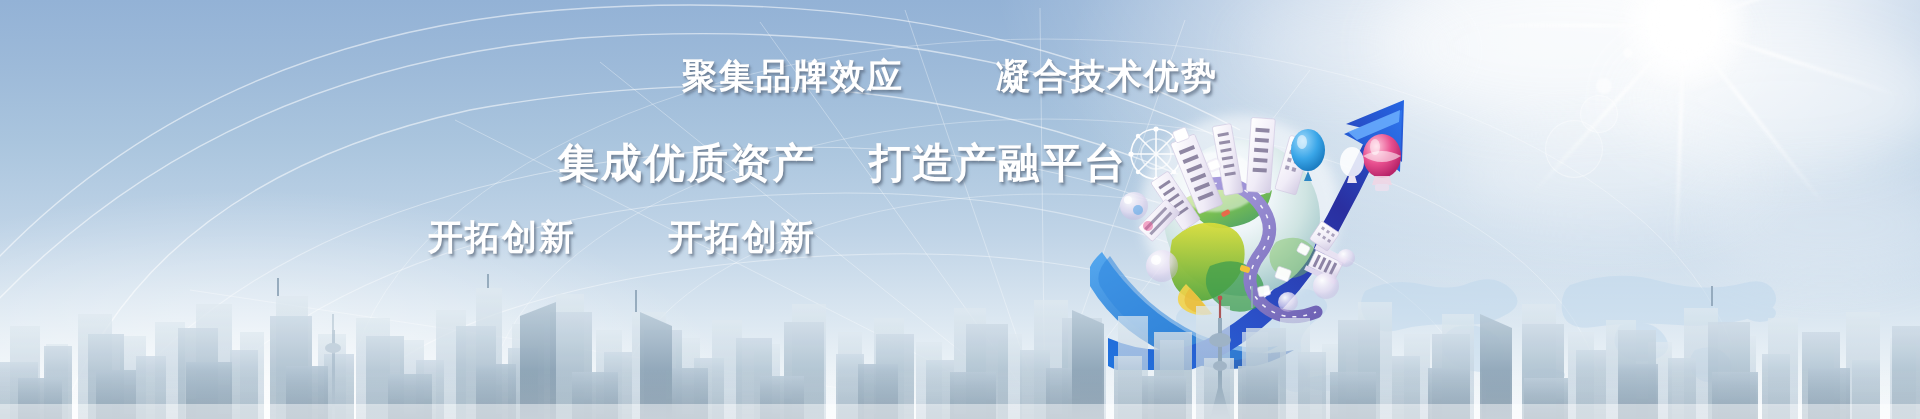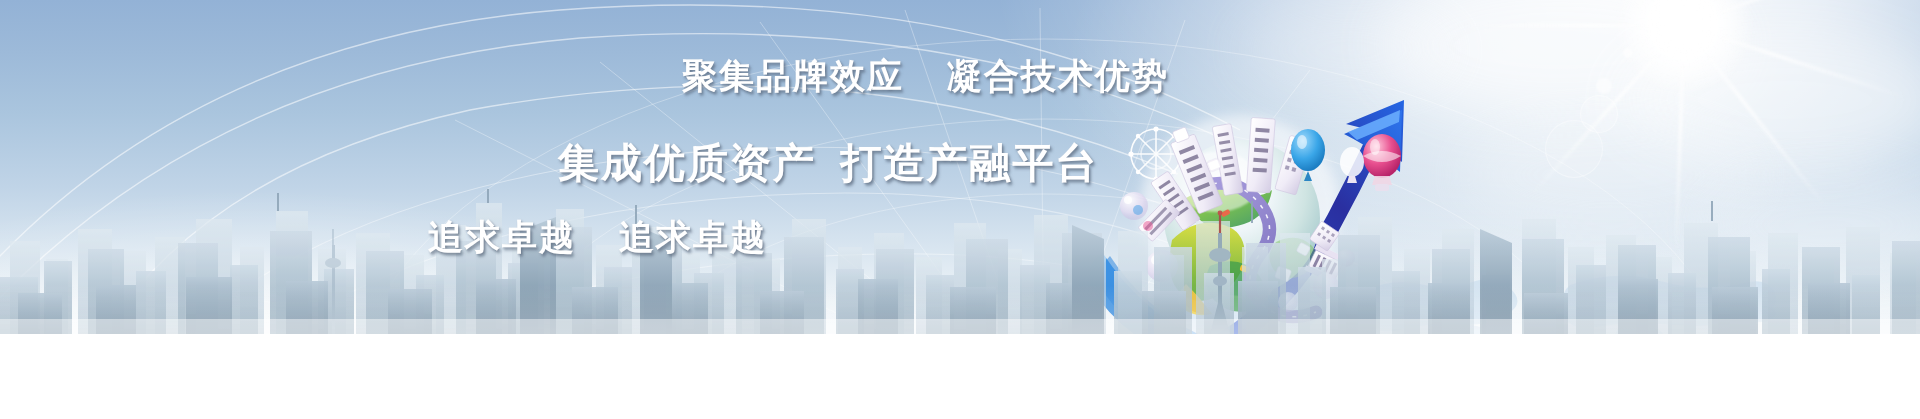--- a/index.html
+++ b/index.html
@@ -1,21 +1,21 @@
 <!DOCTYPE html>
 <html><head>
 <meta charset="utf-8">
 <style>
   * { margin:0; padding:0; box-sizing:border-box; }
   html,body{ background:#fff; }
   .banner{
     position:relative;
-    width:1920px; height:334px;
+    width:1920px; height:419px;
     overflow:hidden;
-    font-family:Liberation Serif, serif;
+    font-family:Liberation Mono, monospace;
   }
 
   
   .sky{
     position:absolute; inset:0;
     background:
       radial-gradient(ellipse 900px 520px at 1640px -40px, rgba(255,255,255,.98) 0%, rgba(255,255,255,.75) 22%, rgba(255,255,255,.30) 48%, rgba(255,255,255,0) 72%),
       radial-gradient(ellipse 620px 330px at 1500px 60px, rgba(255,255,255,.55) 0%, rgba(255,255,255,0) 70%),
       radial-gradient(ellipse 700px 300px at 250px 400px, rgba(255,255,255,.70) 0%, rgba(255,255,255,0) 70%),
       linear-gradient(to bottom, #93b2d6 0%, #9dbad9 16%, #aac5de 34%, #c0d4e7 56%, #dbe7f1 76%, #eef4f8 90%, #f4f8fb 100%);
@@ -559,16 +559,16 @@
       <line x1="333" y1="56" x2="333" y2="40" stroke="#9fb3c4" stroke-width="1.6"></line>
     </g>
 
     <rect x="0" y="96" width="1920" height="49" fill="url(#skyFade)"></rect>
     <rect x="0" y="130" width="1920" height="15" fill="#ffffff" opacity=".45"></rect>
   </svg>
 
   <div class="slogans">
     <div class="slogan s1">聚集品牌效应    凝合技术优势</div>
     <div class="slogan s2">集成优质资产  打造产融平台</div>
-    <div class="slogan s3">追求卓越    追求卓越</div>
+    <div class="slogan s3">开拓创新    开拓创新</div>
   </div>
 
 </div>
 
 </body></html>

